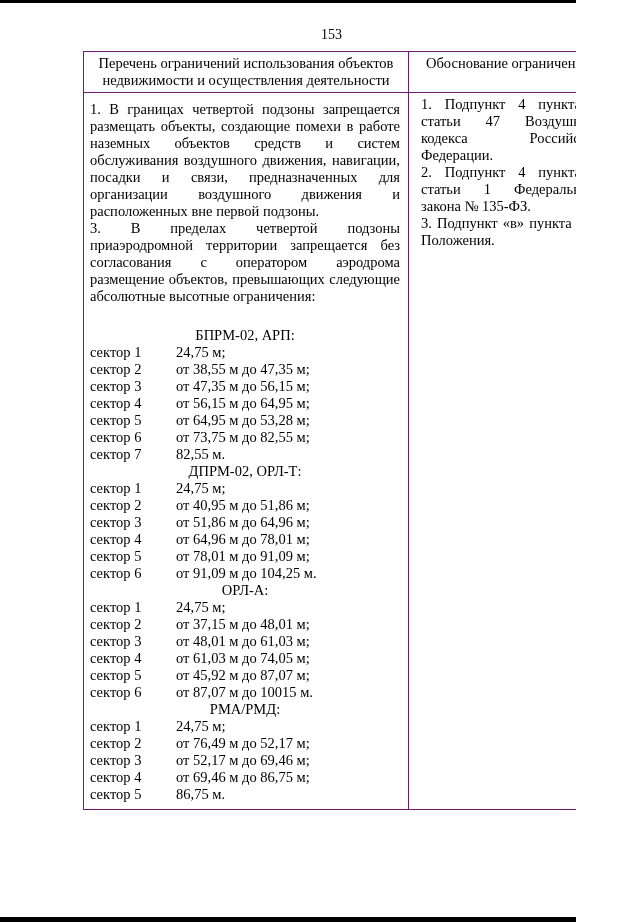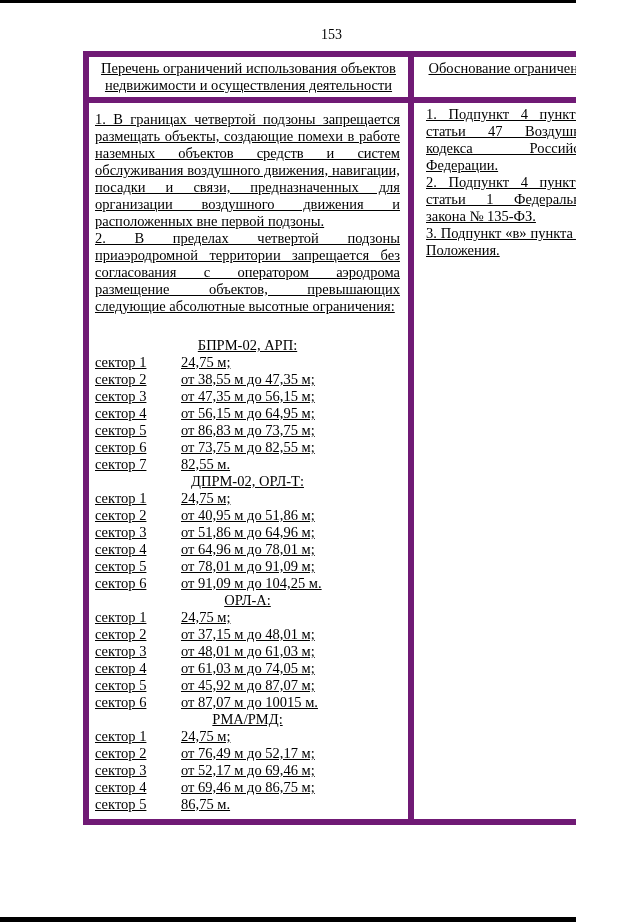--- a/index.html
+++ b/index.html
@@ -47,23 +47,22 @@
   table.restrictions {
     border-collapse: collapse;
     table-layout: fixed;
     width: 525px;
     margin: 8px 0 0 20px;
     font-size: 14.5px;
     line-height: 17px;
   }
   table.restrictions th,
   table.restrictions td {
-    border: 6px solid #701a75;
+    border: 1px solid #701a75;
     vertical-align: top;
-    text-decoration: underline;
   }
   table.restrictions th {
     font-weight: normal;
     text-align: center;
     padding: 3px 8px;
   }
   col.col-left  { width: 325px; }
   col.col-right { width: 200px; }
 
   td.left-cell  { padding: 8px 8px 6px 6px; }
@@ -106,21 +105,21 @@
       <thead>
         <tr>
           <th>Перечень ограничений использования объектов недвижимости и осуществления деятельности</th>
           <th>Обоснование ограничений</th>
         </tr>
       </thead>
       <tbody>
         <tr>
           <td class="left-cell">
             <p class="cell-para">1. В границах четвертой подзоны запрещается размещать объекты, создающие помехи в работе наземных объектов средств и систем обслуживания воздушного движения, навигации, посадки и связи, предназначенных для организации воздушного движения и расположенных вне первой подзоны.</p>
-            <p class="cell-para">2. В пределах четвертой подзоны приаэродромной территории запрещается без согласования с оператором аэродрома размещение объектов, превышающих следующие абсолютные высотные ограничения:</p>
+            <p class="cell-para">3. В пределах четвертой подзоны приаэродромной территории запрещается без согласования с оператором аэродрома размещение объектов, превышающих следующие абсолютные высотные ограничения:</p>
             <div class="spacer"></div>
             <div id="groups">
                 <div class="group-title">БПРМ-02, АРП:</div>
                 <div class="sector-row">
                   <span class="sector-label">сектор 1</span>
                   <span class="sector-value">24,75 м;</span>
                 </div>
                 <div class="sector-row">
                   <span class="sector-label">сектор 2</span>
                   <span class="sector-value">от 38,55 м до 47,35 м;</span>
@@ -128,21 +127,21 @@
                 <div class="sector-row">
                   <span class="sector-label">сектор 3</span>
                   <span class="sector-value">от 47,35 м до 56,15 м;</span>
                 </div>
                 <div class="sector-row">
                   <span class="sector-label">сектор 4</span>
                   <span class="sector-value">от 56,15 м до 64,95 м;</span>
                 </div>
                 <div class="sector-row">
                   <span class="sector-label">сектор 5</span>
-                  <span class="sector-value">от 86,83 м до 73,75 м;</span>
+                  <span class="sector-value">от 64,95 м до 53,28 м;</span>
                 </div>
                 <div class="sector-row">
                   <span class="sector-label">сектор 6</span>
                   <span class="sector-value">от 73,75 м до 82,55 м;</span>
                 </div>
                 <div class="sector-row">
                   <span class="sector-label">сектор 7</span>
                   <span class="sector-value">82,55 м.</span>
                 </div>
                 <div class="group-title">ДПРМ-02, ОРЛ-Т:</div>

